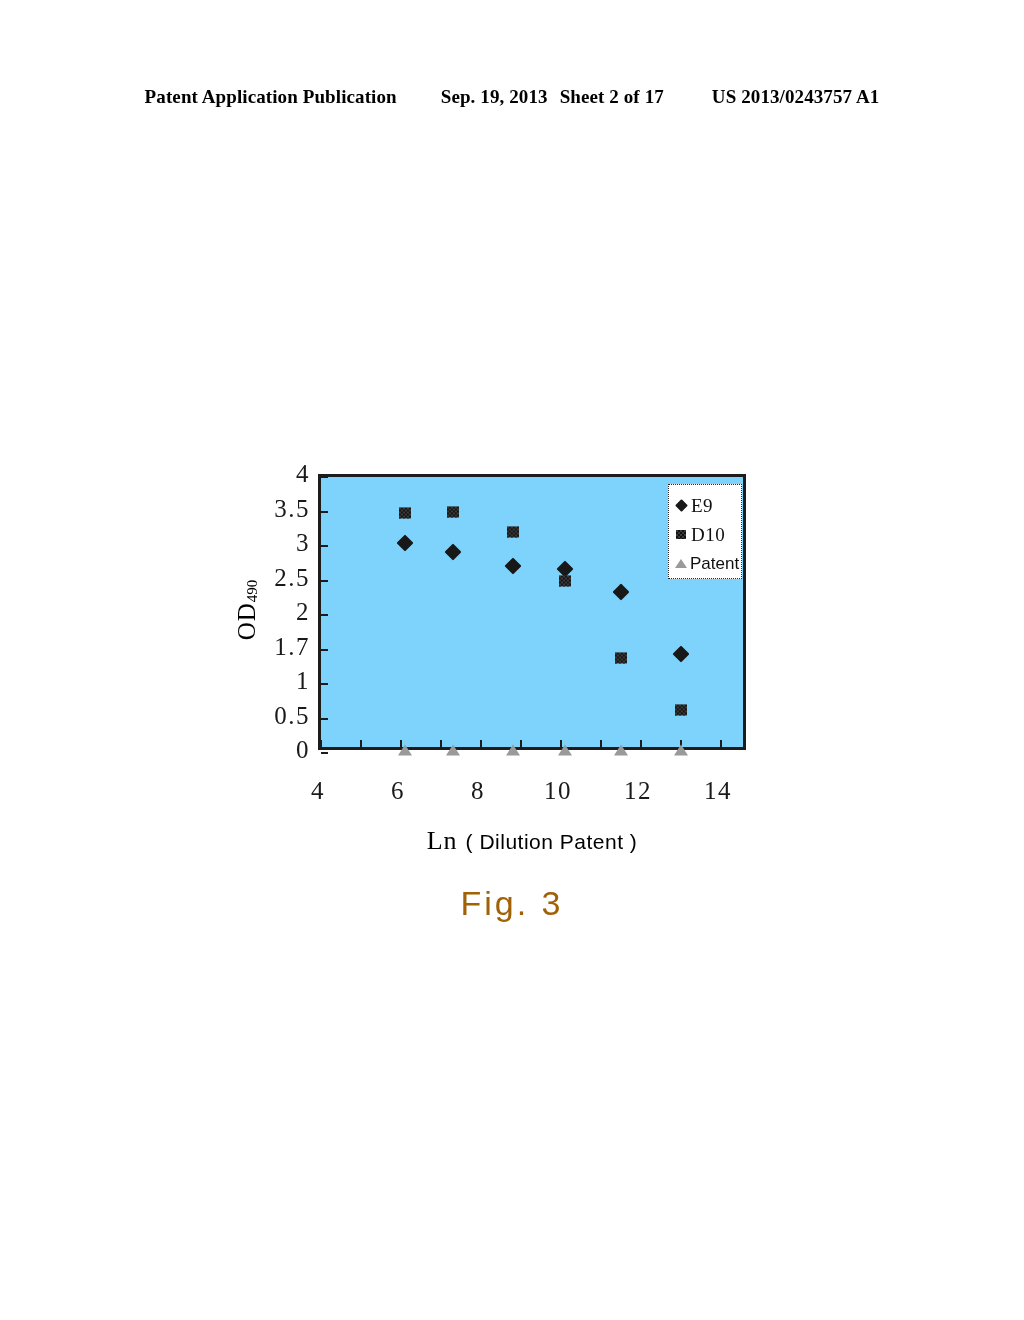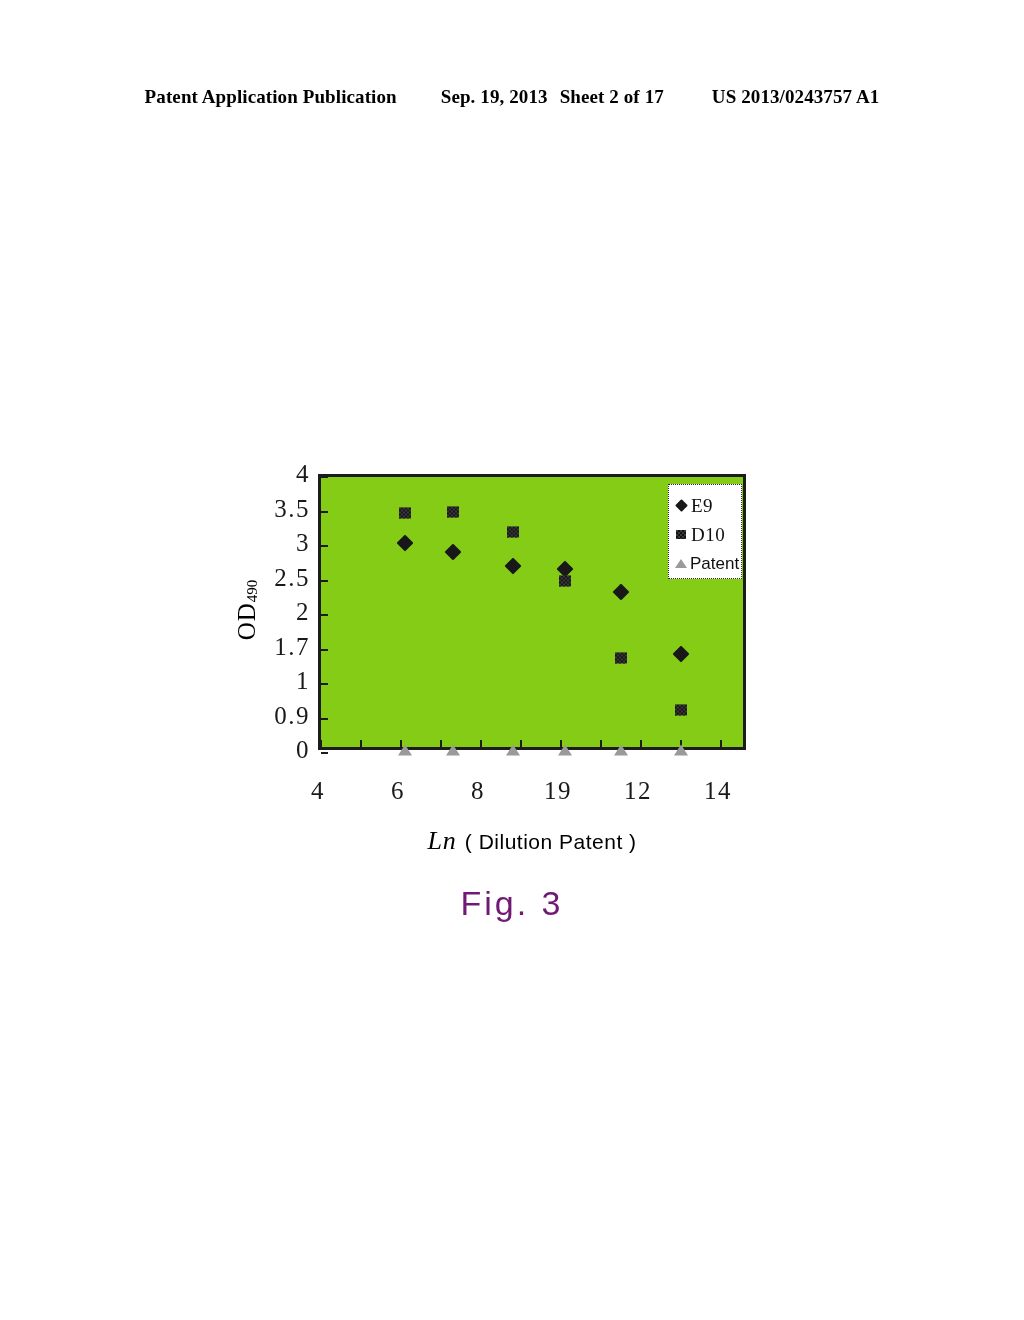--- a/index.html
+++ b/index.html
@@ -95,21 +95,21 @@
 
   
   .plot-frame {
     position: absolute;
     left: 318px;
     top: 474px;
     width: 428px;
     height: 276px;
     border: 3px solid #1c1c1c;
     box-sizing: border-box;
-    background: #84cc16;
+    background: #7dd3fc;
   }
   .plot-inner {
     position: absolute;
     left: 0;
     top: 0;
     width: 100%;
     height: 100%;
   }
 
   
@@ -243,40 +243,39 @@
     left: 318px;
     top: 826px;
     width: 428px;
     text-align: center;
     white-space: nowrap;
   }
   .x-axis-title .xt-ln {
     font-family: "Liberation Serif", serif;
     font-size: 26px;
     letter-spacing: 1px;
-    font-style: italic;
   }
   .x-axis-title .xt-paren {
     font-family: "Liberation Sans", sans-serif;
     font-size: 21px;
     letter-spacing: 0.5px;
     margin-left: 8px;
   }
 
   
   .figure-caption {
     position: absolute;
     left: 0;
     top: 884px;
     width: 1024px;
     text-align: center;
     font-family: "Liberation Sans", sans-serif;
     font-size: 34px;
     letter-spacing: 3px;
-    color: #701a75;
+    color: #a16207;
   }
 </style>
 </head>
 <body>
 
 <div class="page-header">
   <span class="hdr-pub">Patent Application Publication</span>
   <span class="hdr-date">Sep. 19, 2013</span>
   <span class="hdr-sheet">Sheet 2 of 17</span>
   <span class="hdr-patno">US 2013/0243757 A1</span>
@@ -284,21 +283,21 @@
 
 <div class="figure-block">
 
   <div class="y-axis-title">
     <span>OD</span>
       <sub>490</sub>
   </div>
 
   <div class="y-tick-labels" id="y-tick-labels">
       <div class="y-tick-label" style="top: 275px;">0</div>
-      <div class="y-tick-label" style="top: 240.5px;">0.9</div>
+      <div class="y-tick-label" style="top: 240.5px;">0.5</div>
       <div class="y-tick-label" style="top: 206px;">1</div>
       <div class="y-tick-label" style="top: 171.5px;">1.7</div>
       <div class="y-tick-label" style="top: 137px;">2</div>
       <div class="y-tick-label" style="top: 102.5px;">2.5</div>
       <div class="y-tick-label" style="top: 68px;">3</div>
       <div class="y-tick-label" style="top: 33.5px;">3.5</div>
       <div class="y-tick-label" style="top: -1px;">4</div>
     </div>
 
   <div class="plot-frame">
@@ -362,21 +361,21 @@
           </span>
           <span class="legend-label sans">Patent</span>
         </div>
       </div>
   </div>
 
   <div class="x-tick-labels" id="x-tick-labels">
       <div class="x-tick-label" style="left: 0px;">4</div>
       <div class="x-tick-label" style="left: 80px;">6</div>
       <div class="x-tick-label" style="left: 160px;">8</div>
-      <div class="x-tick-label" style="left: 240px;">19</div>
+      <div class="x-tick-label" style="left: 240px;">10</div>
       <div class="x-tick-label" style="left: 320px;">12</div>
       <div class="x-tick-label" style="left: 400px;">14</div>
     </div>
 
   <div class="x-axis-title">
     <span class="xt-ln">Ln</span><span class="xt-paren">( Dilution Patent )</span>
   </div>
 
   <div class="figure-caption">Fig. 3</div>
 </div>

